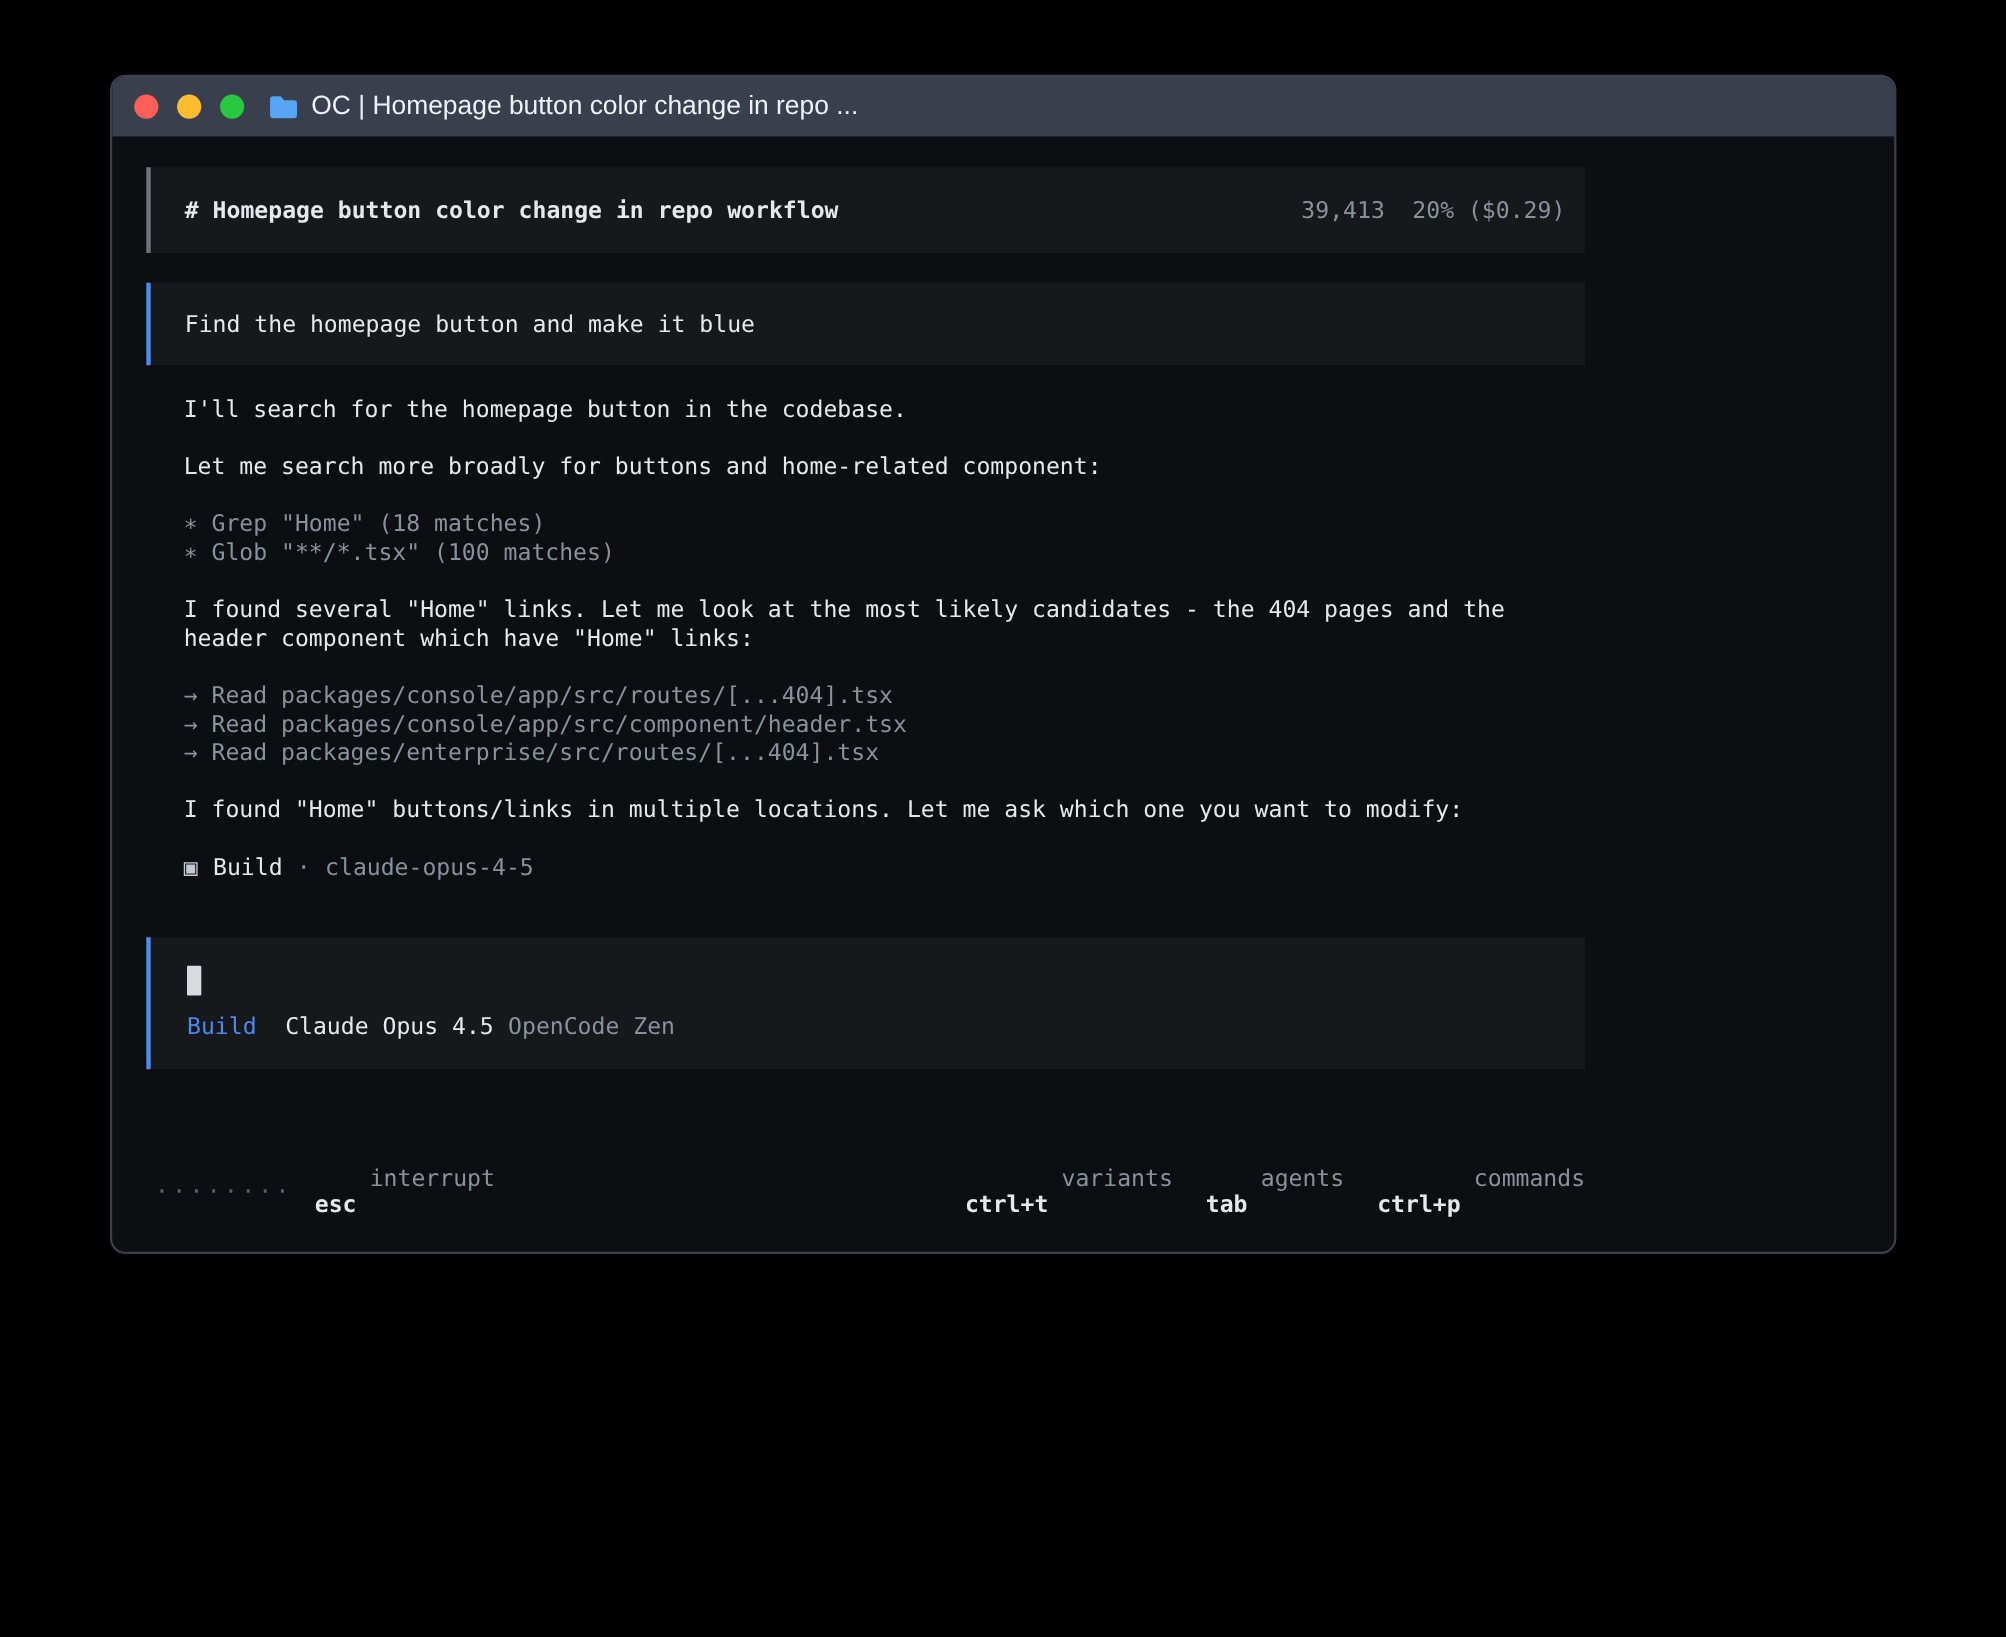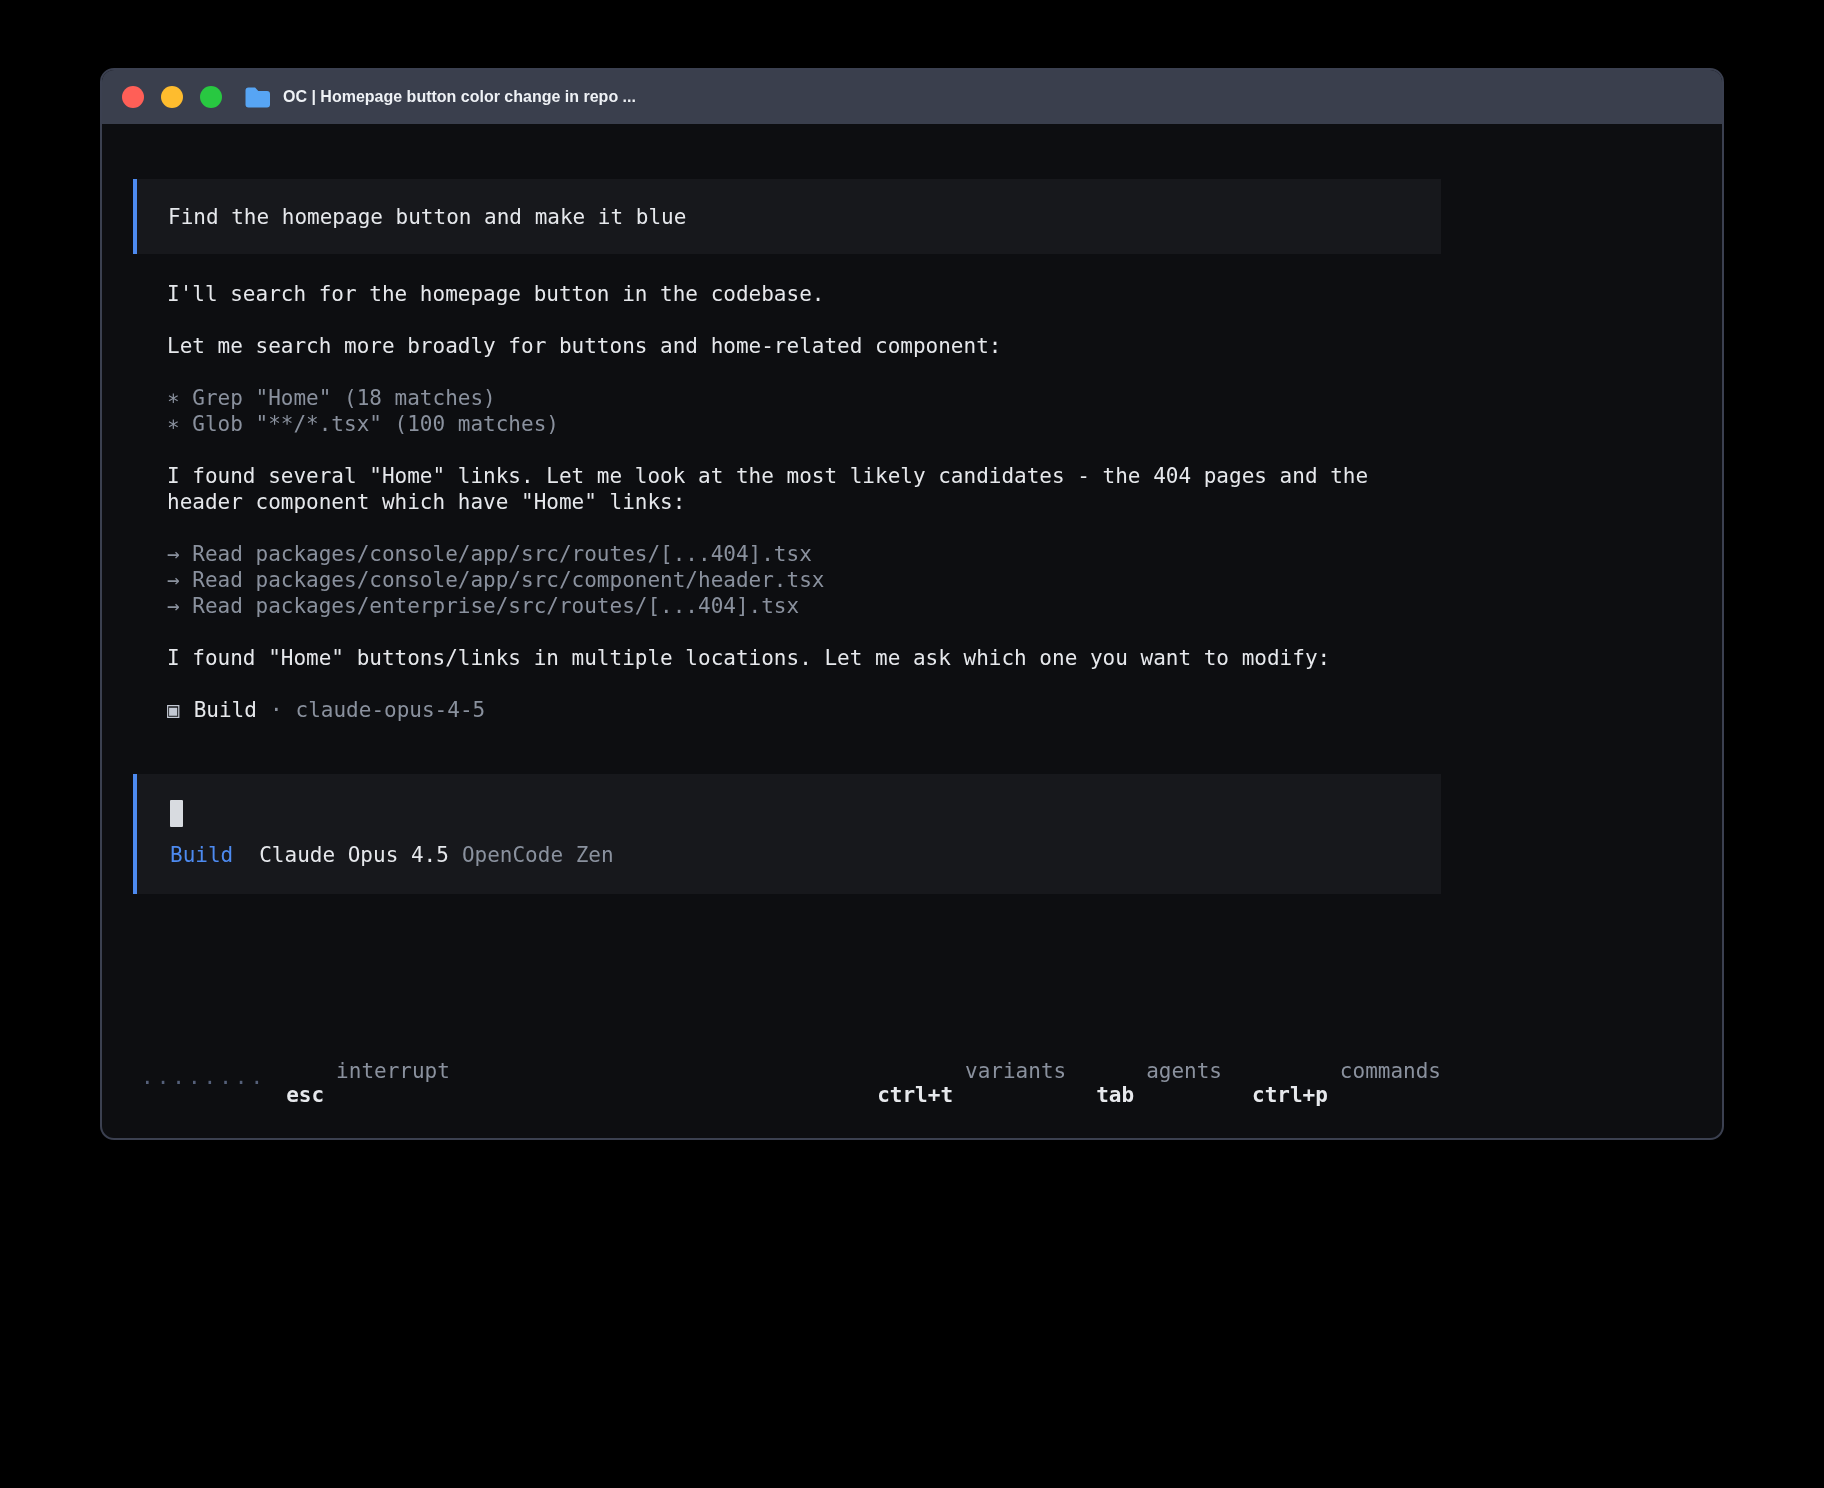--- a/index.html
+++ b/index.html
@@ -32,22 +32,22 @@
   }
   .lights { display: flex; gap: 17px; }
   .light { width: 22px; height: 22px; border-radius: 50%; }
   .light.red { background: #ff5f57; }
   .light.yellow { background: #febc2e; }
   .light.green { background: #28c841; }
   .folder { margin-left: 22px; display: flex; align-items: center; }
   .win-title {
     margin-left: 12px;
     font-family: "Liberation Sans", sans-serif;
-    font-weight: 700;
-    font-size: 16px;
+    font-weight: 400;
+    font-size: 24px;
     color: #eef1f5;
     white-space: nowrap;
   }
   .content {
     height: calc(100% - 54px);
     box-sizing: border-box;
     display: flex;
     flex-direction: column;
     padding: 28px 0 30px 31px;
     width: 1339px;
@@ -124,20 +124,27 @@
       <span class="folder">
         <svg width="27" height="22" viewBox="0 0 27 22">
           <path d="M1.5 4.5 a3 3 0 0 1 3 -3 h6.6 l3.2 3.6 h8.7 a3 3 0 0 1 3 3 v10.4 a3 3 0 0 1 -3 3 h-18.5 a3 3 0 0 1 -3 -3 z" fill="#57a5f4"></path>
         </svg>
       </span>
       <span class="win-title">OC | Homepage button color change in repo ...</span>
     </div>
 
     <div class="content">
 
+      <div class="panel header-panel">
+        <span class="header-title"># Homepage button color change in repo workflow</span>
+        <span class="header-right">
+          <span>39,413</span>
+          <span>20% ($0.29)</span>
+        </span>
+      </div>
 
       <div class="panel user-panel blue-border">
         <span>Find the homepage button and make it blue</span>
       </div>
 
       <div class="conversation">
         <div class="block">
           <div class="line text">I'll search for the homepage button in the codebase.</div>
         </div>
         <div class="block">

